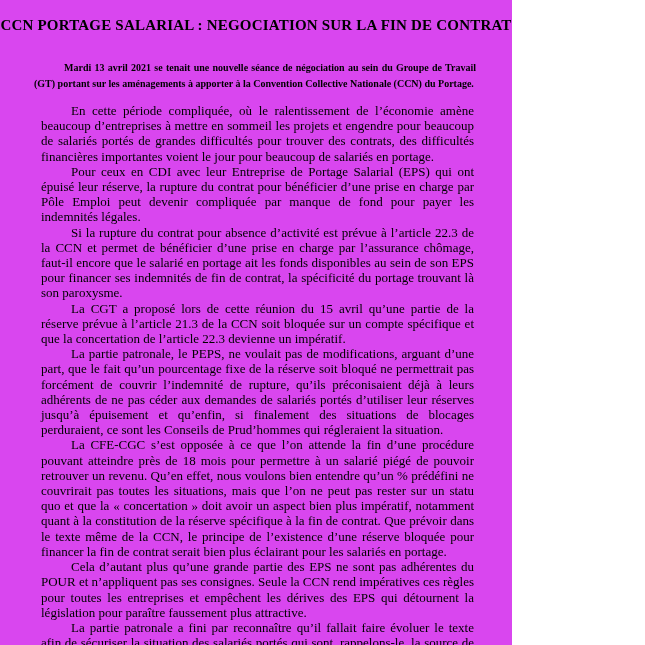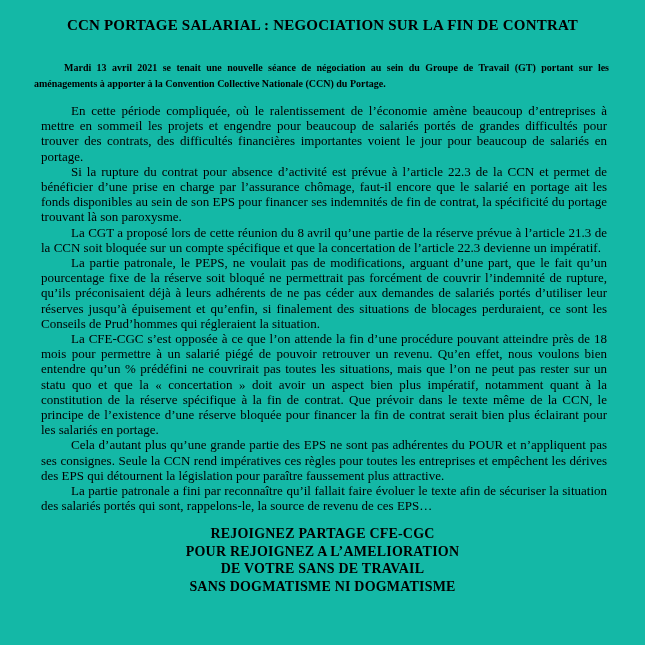--- a/index.html
+++ b/index.html
@@ -2,23 +2,23 @@
 <html lang="fr"><head>
 <meta charset="utf-8">
 <style>
   html, body {
     margin: 0;
     padding: 0;
     background: #ffffff;
   }
   .page {
     position: relative;
-    width: 645px;
+    width: 512px;
     height: 645px;
-    background: #14b8a6;
+    background: #d946ef;
     color: #000000;
     font-family: "Liberation Serif", "DejaVu Serif", serif;
     overflow: hidden;
     box-sizing: border-box;
   }
   .doc-title {
     margin: 0;
     padding-top: 16px;
     text-align: center;
     font-size: 15px;
@@ -57,22 +57,23 @@
 <body>
 
 <div class="page">
 
   <h1 class="doc-title">CCN PORTAGE SALARIAL : NEGOCIATION SUR LA FIN DE CONTRAT</h1>
 
   <p class="intro">Mardi 13 avril 2021 se tenait une nouvelle séance de négociation au sein du Groupe de Travail (GT) portant sur les aménagements à apporter à la Convention Collective Nationale (CCN) du Portage.</p>
 
   <div class="doc-body">
     <p class="para">En cette période compliquée, où le ralentissement de l’économie amène beaucoup d’entreprises à mettre en sommeil les projets et engendre pour beaucoup de salariés portés de grandes difficultés pour trouver des contrats, des difficultés financières importantes voient le jour pour beaucoup de salariés en portage.</p>
+    <p class="para">Pour ceux en CDI avec leur Entreprise de Portage Salarial (EPS) qui ont épuisé leur réserve, la rupture du contrat pour bénéficier d’une prise en charge par Pôle Emploi peut devenir compliquée par manque de fond pour payer les indemnités légales.</p>
     <p class="para">Si la rupture du contrat pour absence d’activité est prévue à l’article 22.3 de la CCN et permet de bénéficier d’une prise en charge par l’assurance chômage, faut-il encore que le salarié en portage ait les fonds disponibles au sein de son EPS pour financer ses indemnités de fin de contrat, la spécificité du portage trouvant là son paroxysme.</p>
-    <p class="para">La CGT a proposé lors de cette réunion du 8 avril qu’une partie de la réserve prévue à l’article 21.3 de la CCN soit bloquée sur un compte spécifique et que la concertation de l’article 22.3 devienne un impératif.</p>
+    <p class="para">La CGT a proposé lors de cette réunion du 15 avril qu’une partie de la réserve prévue à l’article 21.3 de la CCN soit bloquée sur un compte spécifique et que la concertation de l’article 22.3 devienne un impératif.</p>
     <p class="para">La partie patronale, le PEPS, ne voulait pas de modifications, arguant d’une part, que le fait qu’un pourcentage fixe de la réserve soit bloqué ne permettrait pas forcément de couvrir l’indemnité de rupture, qu’ils préconisaient déjà à leurs adhérents de ne pas céder aux demandes de salariés portés d’utiliser leur réserves jusqu’à épuisement et qu’enfin, si finalement des situations de blocages perduraient, ce sont les Conseils de Prud’hommes qui régleraient la situation.</p>
     <p class="para">La CFE-CGC s’est opposée à ce que l’on attende la fin d’une procédure pouvant atteindre près de 18 mois pour permettre à un salarié piégé de pouvoir retrouver un revenu. Qu’en effet, nous voulons bien entendre qu’un % prédéfini ne couvrirait pas toutes les situations, mais que l’on ne peut pas rester sur un statu quo et que la « concertation » doit avoir un aspect bien plus impératif, notamment quant à la constitution de la réserve spécifique à la fin de contrat. Que prévoir dans le texte même de la CCN, le principe de l’existence d’une réserve bloquée pour financer la fin de contrat serait bien plus éclairant pour les salariés en portage.</p>
     <p class="para">Cela d’autant plus qu’une grande partie des EPS ne sont pas adhérentes du POUR et n’appliquent pas ses consignes. Seule la CCN rend impératives ces règles pour toutes les entreprises et empêchent les dérives des EPS qui détournent la législation pour paraître faussement plus attractive.</p>
     <p class="para">La partie patronale a fini par reconnaître qu’il fallait faire évoluer le texte afin de sécuriser la situation des salariés portés qui sont, rappelons-le, la source de revenu de ces EPS…</p>
     <p class="para"></p>
   </div>
 
   <div class="closing">
     <div class="closing-line">REJOIGNEZ PARTAGE CFE-CGC</div>
     <div class="closing-line">POUR REJOIGNEZ A L’AMELIORATION</div>

